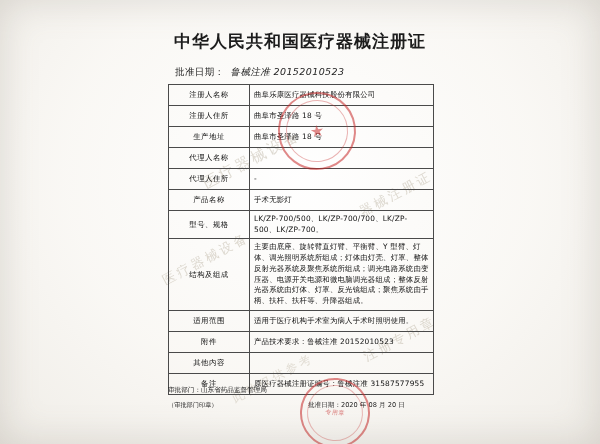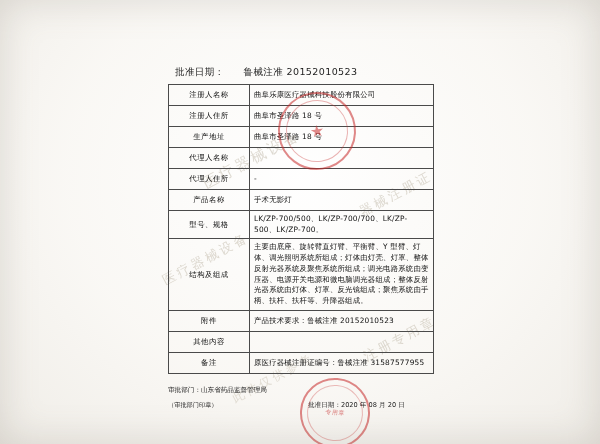--- a/index.html
+++ b/index.html
@@ -41,21 +41,22 @@
   }
   .reg-no-line {
     position: absolute;
     top: 66px;
     left: 175px;
     font-size: 9.5px;
     color: #1d1d1d;
     letter-spacing: 0.4px;
   }
   .reg-no-line .val {
-    margin-left: 19px;
+    margin-left: 6px;
+    font-style: italic;
   }
   table.cert {
     position: absolute;
     top: 84px;
     left: 168px;
     width: 266px;
     border-collapse: collapse;
     table-layout: fixed;
     background: transparent;
   }
@@ -188,20 +189,21 @@
 
 <div class="page">
   <div class="paper-shade"></div>
 
   <div class="watermark wm1">医疗器械设备</div>
   <div class="watermark wm2">器械注册证</div>
   <div class="watermark wm3">医疗器械设备</div>
   <div class="watermark wm4">注册专用章</div>
   <div class="watermark wm5">此件仅供参考</div>
 
+  <div class="doc-title">中华人民共和国医疗器械注册证</div>
 
   <div class="reg-no-line">
     <span>批准日期：</span><span class="val">鲁械注准 20152010523</span>
   </div>
 
   <table class="cert">
     <tbody>
       <tr class="row-tall">
         <td class="label">注册人名称</td>
         <td class="value">曲阜乐康医疗器械科技股份有限公司</td>
@@ -226,20 +228,24 @@
         <td class="label">产品名称</td>
         <td class="value">手术无影灯</td>
       </tr>
       <tr>
         <td class="label">型号、规格</td>
         <td class="value compact">LK/ZP-700/500、LK/ZP-700/700、LK/ZP-500、LK/ZP-700。</td>
       </tr>
       <tr>
         <td class="label">结构及组成</td>
         <td class="value compact">主要由底座、旋转臂直灯臂、平衡臂、Y 型臂、灯体、调光照明系统所组成；灯体由灯壳、灯罩、整体反射光器系统及聚焦系统所组成；调光电路系统由变压器、电源开关电源和微电脑调光器组成；整体反射光器系统由灯体、灯罩、反光镜组成；聚焦系统由手柄、扶杆、扶杆等、升降器组成。</td>
+      </tr>
+      <tr class="row-tall">
+        <td class="label">适用范围</td>
+        <td class="value">适用于医疗机构手术室为病人手术时照明使用。</td>
       </tr>
       <tr class="row-tall">
         <td class="label">附件</td>
         <td class="value">产品技术要求：鲁械注准 20152010523</td>
       </tr>
       <tr class="row-tall">
         <td class="label">其他内容</td>
         <td class="value"></td>
       </tr>
       <tr class="row-tall">

